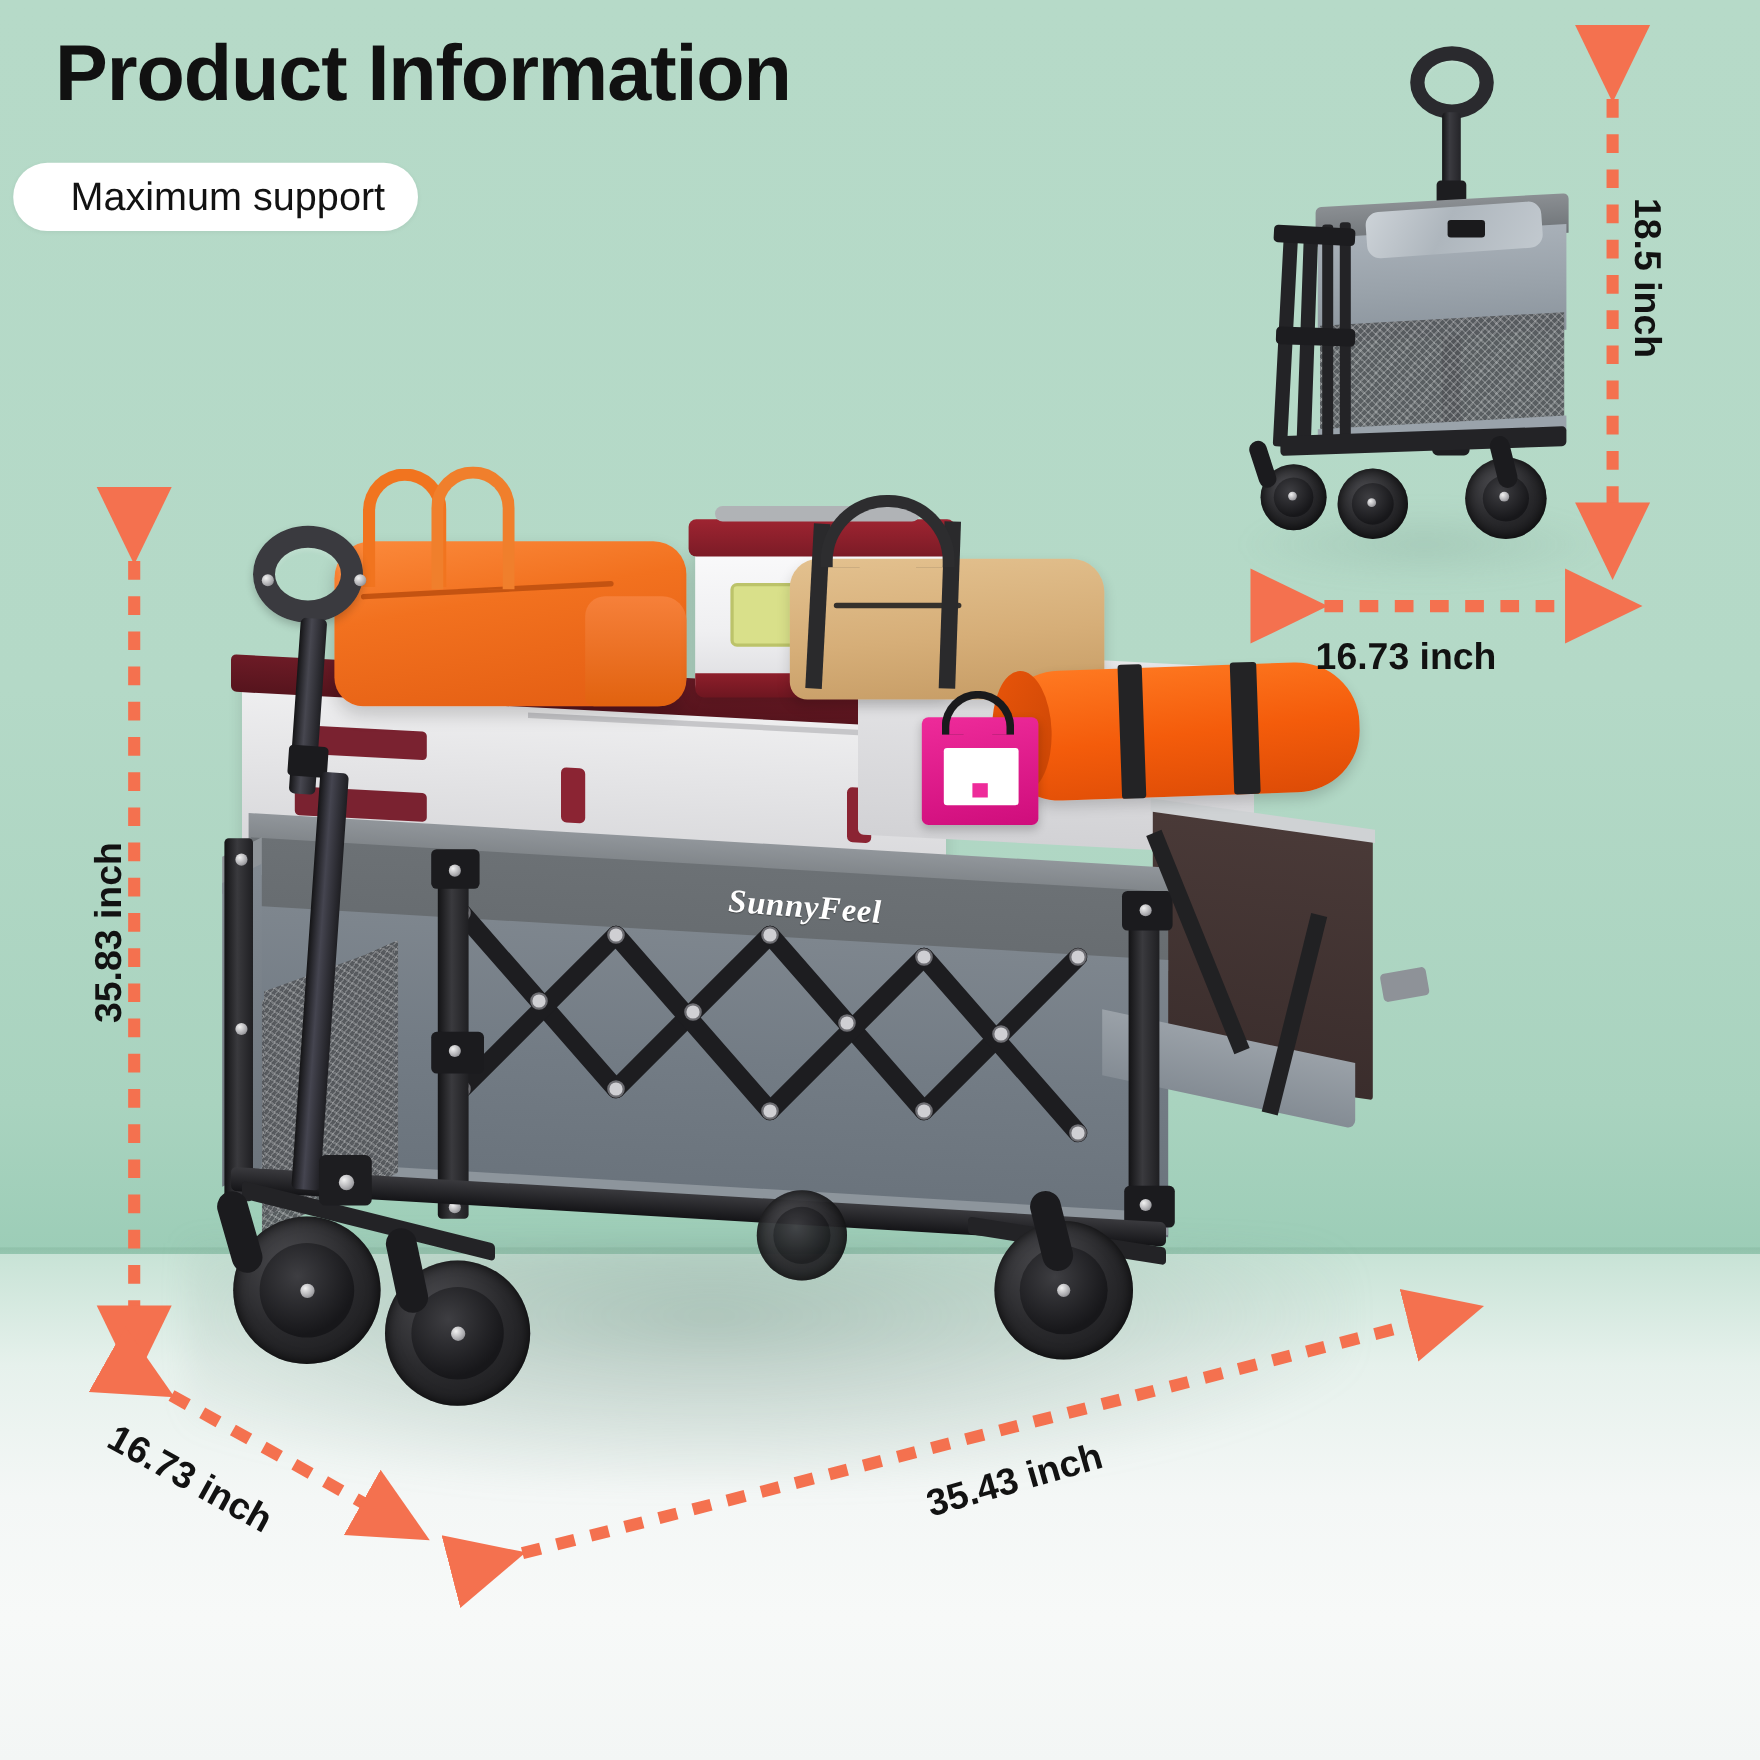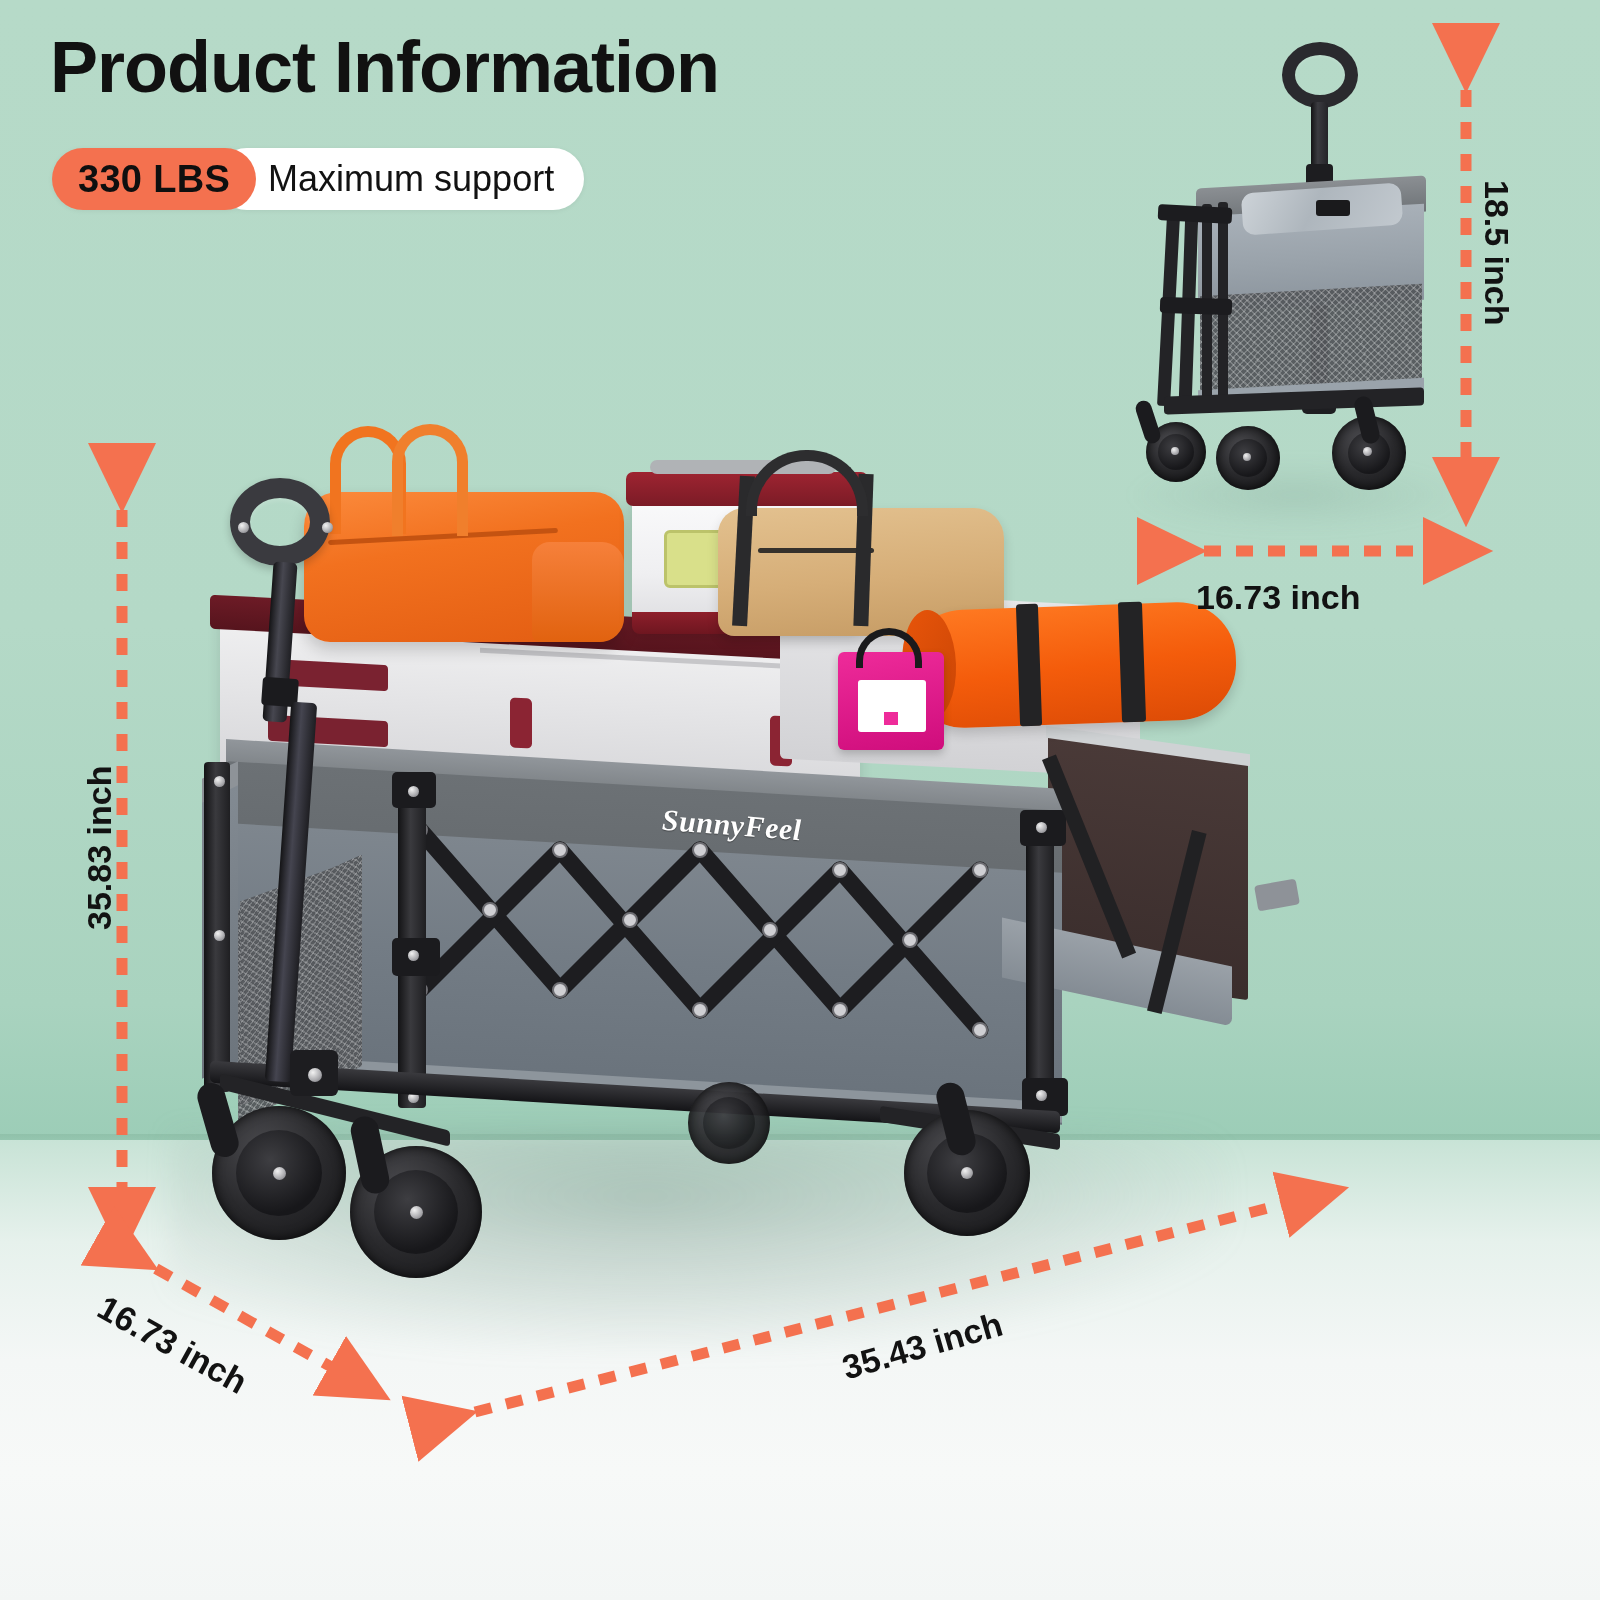--- a/index.html
+++ b/index.html
@@ -334,21 +334,20 @@
   <div class="pc" style="left:762px;top:652px;width:28px;height:74px;background:#1b1b1e;border-radius:14px;transform:rotate(-14deg);"></div>
 
   <div class="pc wheel-tyre" style="left:508px;top:652px;width:82px;height:82px;opacity:.94;">
     <div class="wheel-hub" style="left:15px;top:15px;width:52px;height:52px;"></div>
   </div>
 </div>
 
 <div id="header">
   <div class="title">Product Information</div>
   <div class="badge-row">
-    <div class="badge-lbs">330 LBS</div>
     <div class="badge-text">Maximum support</div>
   </div>
 </div>
 
 <svg class="anno" viewBox="0 0 1600 1600">
   <defs>
     <marker id="ah" markerWidth="7" markerHeight="7" refX="3.2" refY="3.5" orient="auto" markerUnits="strokeWidth">
       <path d="M0,0.4 L6.4,3.5 L0,6.6 Z" fill="#f4714f"></path>
     </marker>
   </defs>

